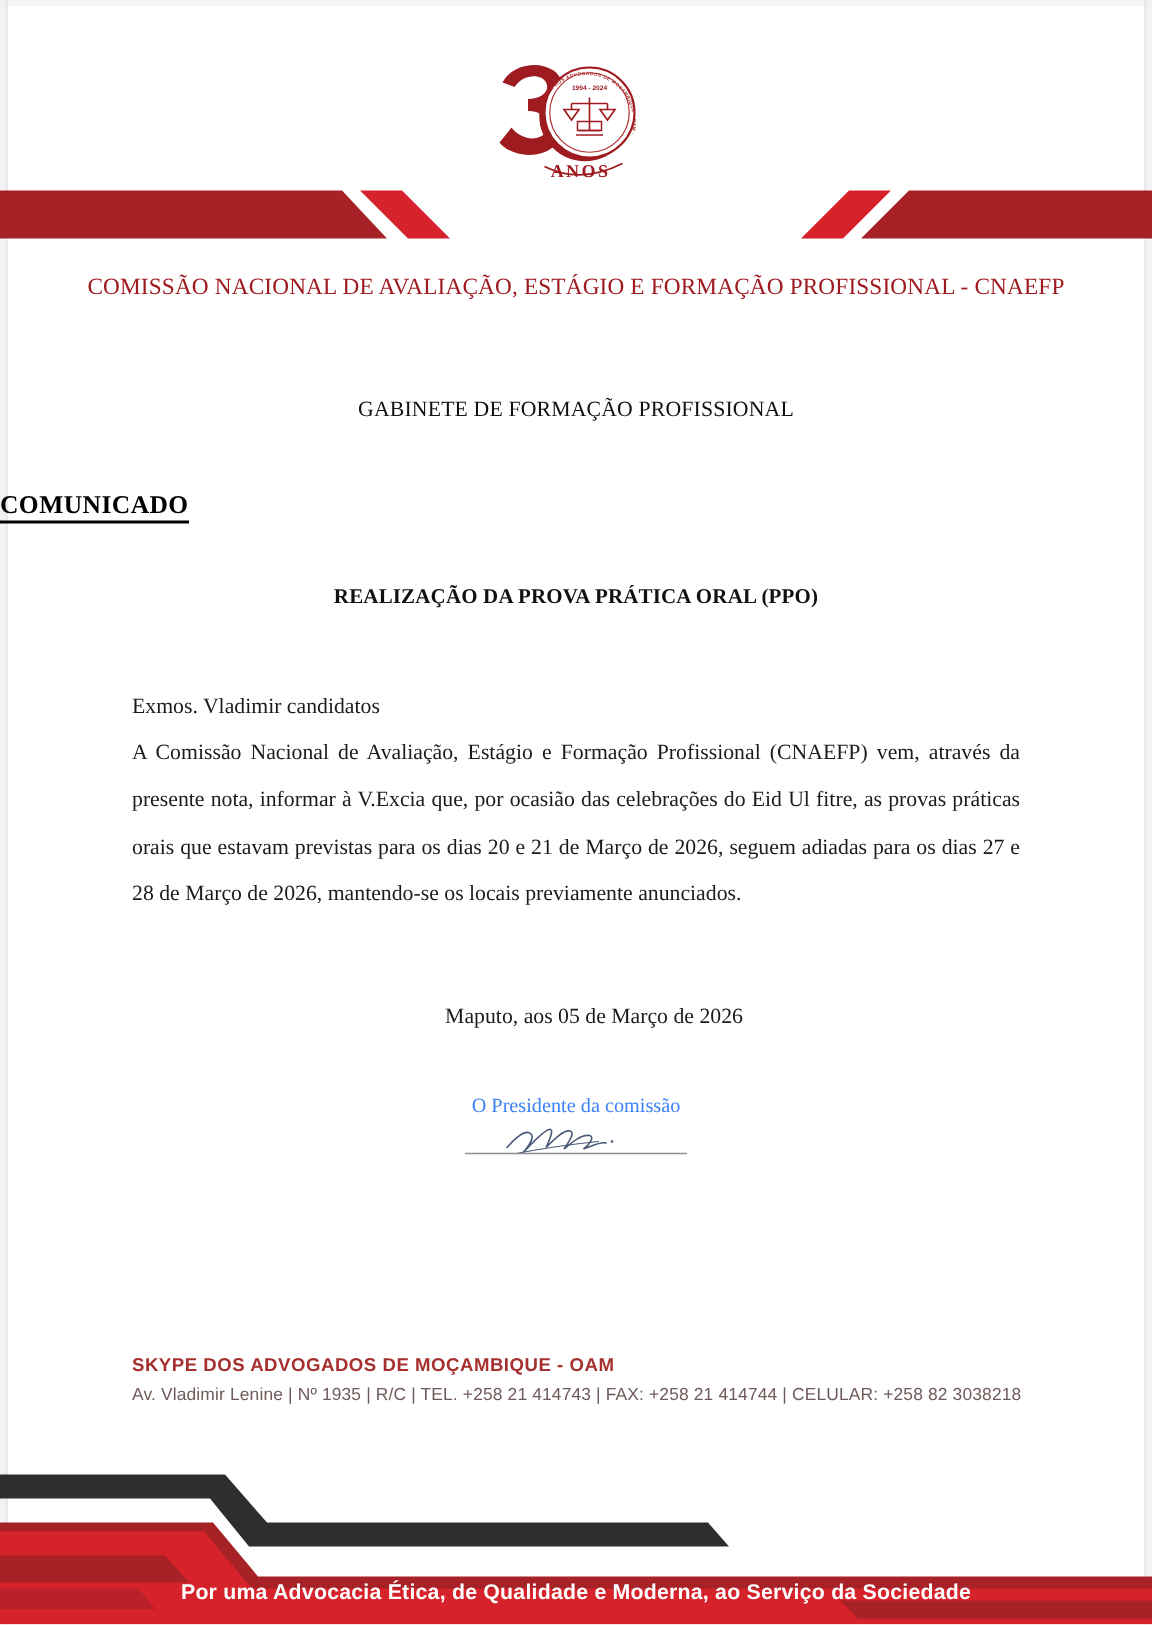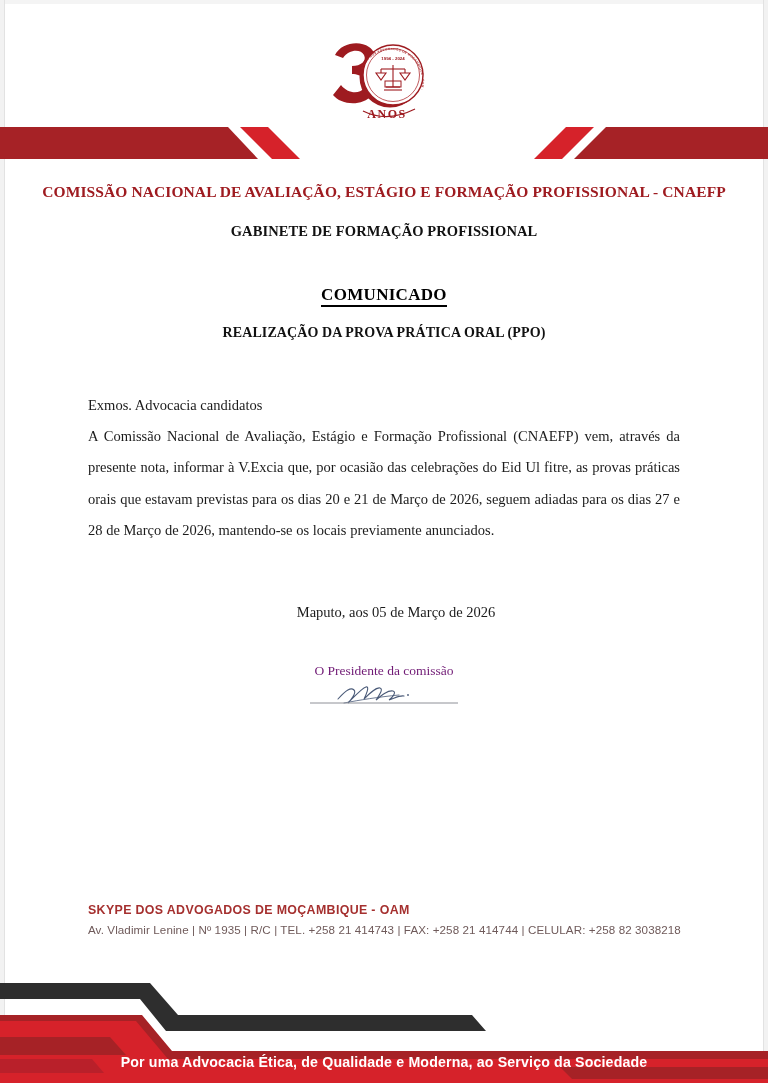--- a/index.html
+++ b/index.html
@@ -53,53 +53,53 @@
 
   
   .content {
     position: absolute;
     left: 0; top: 163px;
     width: 768px;
   }
 
   .title-red {
     color: #9e1b20;
-    font-weight: bold;
+    font-weight: normal;
     font-size: 15.5px;
     text-align: center;
     line-height: 1.75;
     letter-spacing: .1px;
     margin-top: 15px;
   }
 
   .heading-black {
     color: #111;
-    font-weight: bold;
+    font-weight: normal;
     font-size: 14.5px;
     text-align: center;
-    margin-top: 18px;
+    margin-top: 60px;
     letter-spacing: .1px;
   }
 
   .comunicado {
     color: #000;
     font-weight: bold;
     font-size: 17px;
-    text-align: center;
+    text-align: left;
     margin-top: 45px;
     letter-spacing: .3px;
   }
   .comunicado span { border-bottom: 2px solid #000; padding-bottom: 1px; }
 
   .subject {
     color: #111;
     font-weight: bold;
     font-size: 14px;
     text-align: center;
-    margin-top: 20px;
+    margin-top: 44px;
     letter-spacing: .1px;
   }
 
   .body-block {
     margin: 49px 88px 0 88px;
     font-size: 14.5px;
     color: #1b1b1b;
     line-height: 2.15;
   }
   .salutation { margin-bottom: 0; }
@@ -110,21 +110,21 @@
     text-align: center;
     font-size: 14.5px;
     color: #1b1b1b;
     padding-left: 24px;
   }
 
   .sign-block {
     margin-top: 42px;
     text-align: center;
   }
-  .sign-title { font-size: 13.5px; color:#701a75; }
+  .sign-title { font-size: 13.5px; color:#3b82f6; }
   .sign-area {
     position: relative;
     width: 160px;
     height: 28px;
     margin: 2px auto 0 auto;
   }
   .sign-area svg { position:absolute; left:0; top:0; }
 
   
   .footer-text {
@@ -239,21 +239,21 @@
 
     <div class="title-red">COMISSÃO NACIONAL DE AVALIAÇÃO, ESTÁGIO E FORMAÇÃO PROFISSIONAL - CNAEFP</div>
 
     <div class="heading-black">GABINETE DE FORMAÇÃO PROFISSIONAL</div>
 
     <div class="comunicado"><span>COMUNICADO</span></div>
 
     <div class="subject">REALIZAÇÃO DA PROVA PRÁTICA ORAL (PPO)</div>
 
     <div class="body-block">
-      <div class="salutation">Exmos. Advocacia candidatos</div>
+      <div class="salutation">Exmos. Vladimir candidatos</div>
       <div class="para">A Comissão Nacional de Avaliação, Estágio e Formação Profissional (CNAEFP) vem, através da presente nota, informar à V.Excia que, por ocasião das celebrações do Eid Ul fitre, as provas práticas orais que estavam previstas para os dias 20 e 21 de Março de 2026, seguem adiadas para os dias 27 e 28 de Março de 2026, mantendo-se os locais previamente anunciados.</div>
     </div>
 
     <div class="date-line">Maputo, aos 05 de Março de 2026</div>
 
     <div class="sign-block">
       <div class="sign-title">O Presidente da comissão</div>
       <div class="sign-area">
         <svg width="160" height="28" viewBox="0 0 160 28">
           <path d="M34,18 C42,9 47,6 50,9 C53,12 46,20 44,22 C50,16 58,7 62,6 C66,5 62,14 60,18

